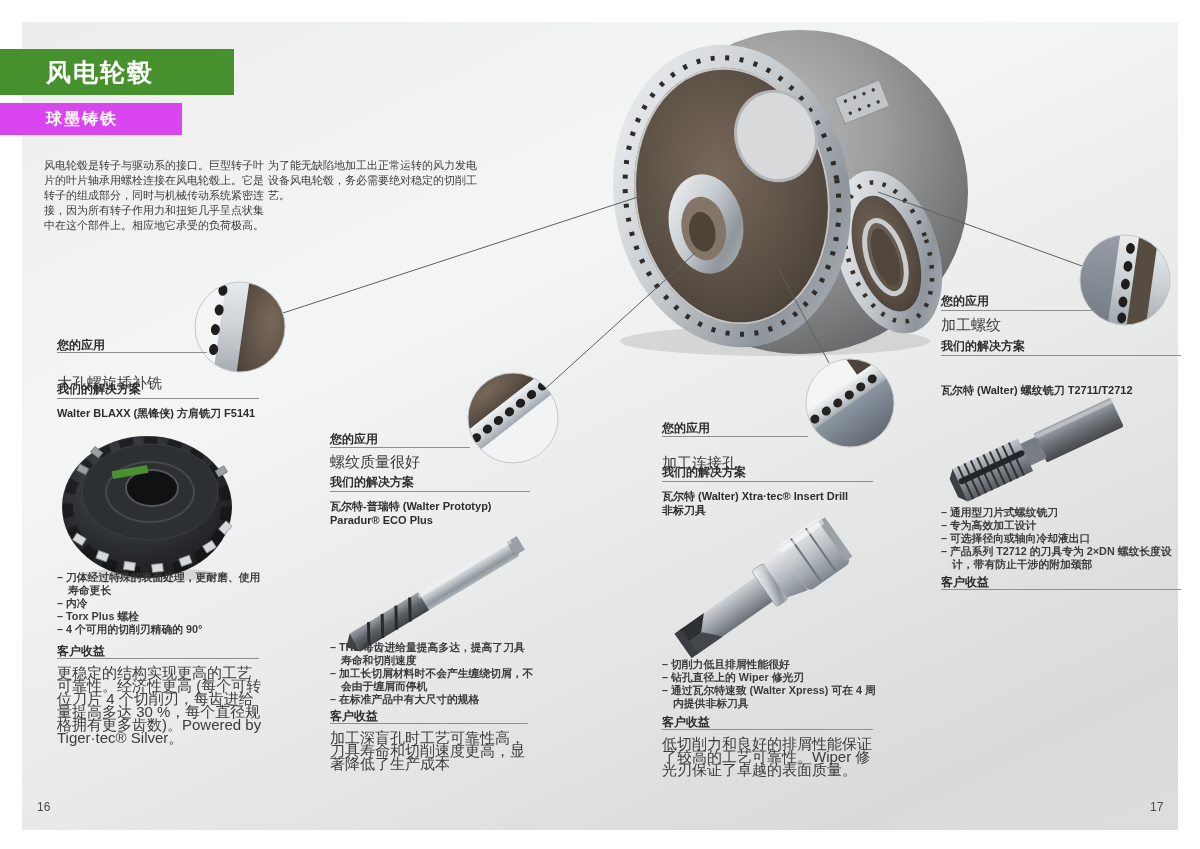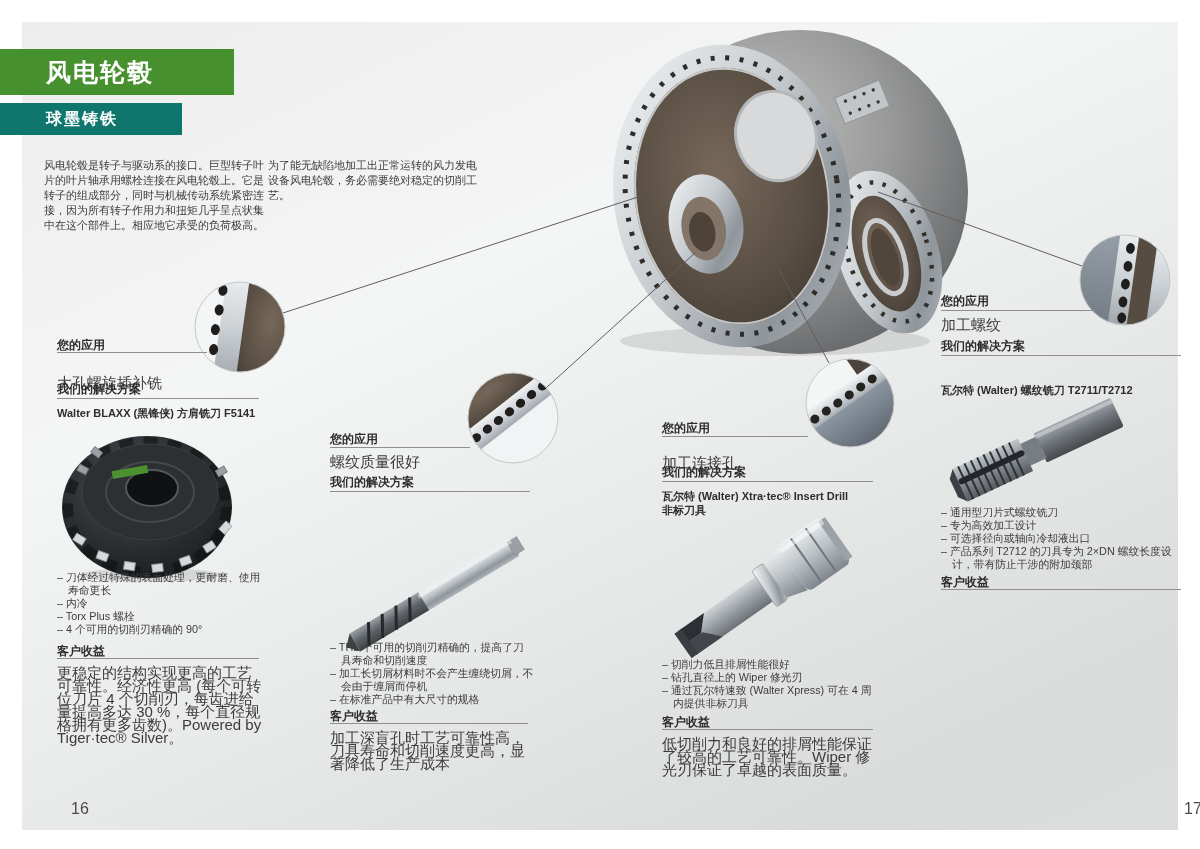--- a/index.html
+++ b/index.html
@@ -16,31 +16,31 @@
   }
   .layer-art{position:absolute;left:0;top:0;z-index:1;pointer-events:none;}
   .layer-text{position:absolute;left:0;top:0;width:1200px;height:849px;z-index:2;}
   .green-banner{
     position:absolute;left:0;top:49px;width:234px;height:46px;
     background:#47902e;color:#fff;font-weight:bold;font-size:25px;line-height:46px;
     padding-left:46px;box-sizing:border-box;letter-spacing:2px;
   }
   .green-sub{
     position:absolute;left:0;top:103px;width:182px;height:32px;
-    background:#0f766e;color:#fff;font-weight:bold;font-size:16px;line-height:32px;
+    background:#d946ef;color:#fff;font-weight:bold;font-size:16px;line-height:32px;
     padding-left:46px;box-sizing:border-box;letter-spacing:2px;
   }
   .intro{position:absolute;font-size:11px;line-height:15px;color:#3c3c3c;}
   .h{position:absolute;font-size:12px;font-weight:bold;color:#2d2d2d;white-space:nowrap;}
   .rule{position:absolute;height:0;border-top:1px solid #8f8f8f;}
   .txt{position:absolute;font-size:15px;line-height:13px;color:#3c3c3c;}
   .prod{position:absolute;font-size:11px;line-height:14px;font-weight:bold;color:#2d2d2d;}
   .bullets{position:absolute;font-size:10.8px;line-height:13px;color:#3c3c3c;}
-  .bullet{padding-left:11px;text-indent:-11px;}
-  .pagenum{position:absolute;font-size:16px;color:#4a4a4a;margin-left:34px;}
+  .bullet{padding-left:11px;text-indent:-11px;font-weight:bold;}
+  .pagenum{position:absolute;font-size:12px;color:#4a4a4a;}
 </style>
 </head>
 <body>
 
 <div class="sheet"></div>
 
 <svg class="layer-art" width="1200" height="849" viewBox="0 0 1200 849">
   <defs>
     <linearGradient id="gRim" x1="0" y1="0" x2="1" y2="1">
       <stop offset="0" stop-color="#f4f6f7"></stop>
@@ -340,22 +340,26 @@
   </div>
   <div class="h" style="left:57px;top:643px;">客户收益</div>
   <div class="rule" style="left:57px;top:658px;width:202px;"></div>
   <div class="txt" style="left:57px;top:666px;width:206px;">更稳定的结构实现更高的工艺可靠性。经济性更高 (每个可转位刀片 4 个切削刃，每齿进给量提高多达 30 %，每个直径规格拥有更多齿数)。Powered by Tiger·tec® Silver。</div>
 
   <div class="h" style="left:330px;top:431px;">您的应用</div>
   <div class="rule" style="left:330px;top:447px;width:140px;"></div>
   <div class="txt" style="left:330px;top:455px;width:200px;">螺纹质量很好</div>
   <div class="h" style="left:330px;top:474px;">我们的解决方案</div>
   <div class="rule" style="left:330px;top:491px;width:200px;"></div>
+  <div class="prod" style="left:330px;top:499px;width:206px;">
+    <div>瓦尔特-普瑞特 (Walter Prototyp)</div>
+    <div>Paradur® ECO Plus</div>
+  </div>
   <div class="bullets" style="left:330px;top:641px;width:204px;">
-    <div class="bullet">– THL 个可用的切削刃精确的，提高了刀具寿命和切削速度</div>
+    <div class="bullet">– THL 每齿进给量提高多达，提高了刀具寿命和切削速度</div>
     <div class="bullet">– 加工长切屑材料时不会产生缠绕切屑，不会由于缠屑而停机</div>
     <div class="bullet">– 在标准产品中有大尺寸的规格</div>
     <div class="bullet"></div>
   </div>
   <div class="h" style="left:330px;top:708px;">客户收益</div>
   <div class="rule" style="left:330px;top:723px;width:198px;"></div>
   <div class="txt" style="left:330px;top:731px;width:204px;">加工深盲孔时工艺可靠性高，刀具寿命和切削速度更高，显著降低了生产成本</div>
 
   <div class="h" style="left:662px;top:420px;">您的应用</div>
   <div class="rule" style="left:662px;top:436px;width:146px;"></div>

